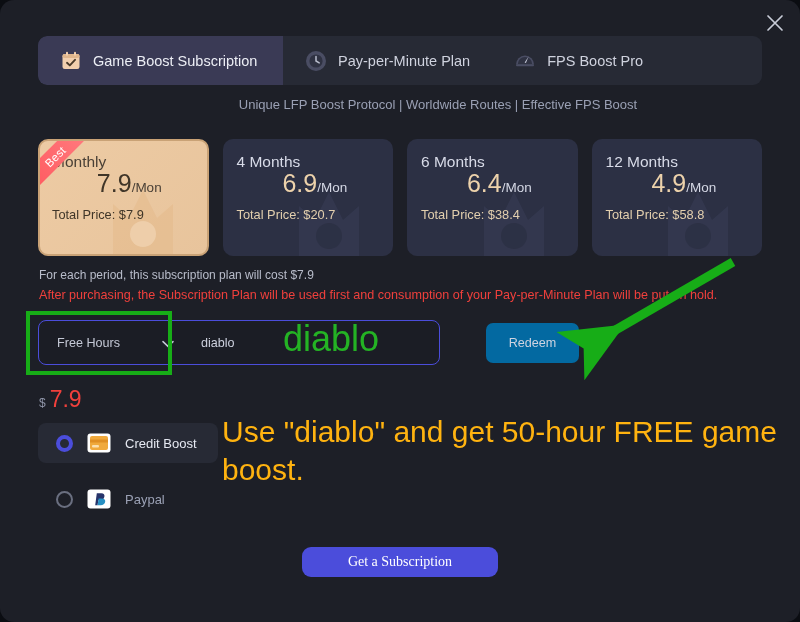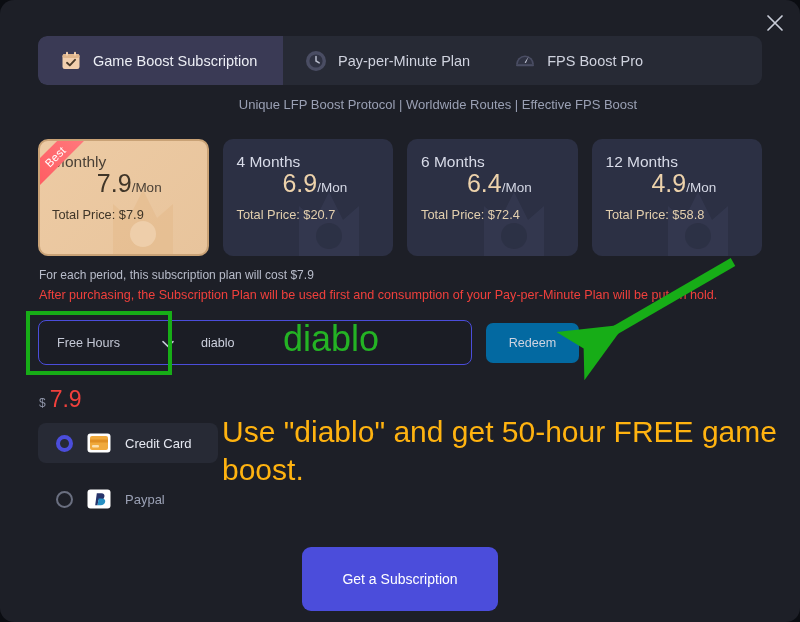--- a/index.html
+++ b/index.html
@@ -174,21 +174,21 @@
     top: 288px;
     font-size: 12.6px;
     color: #f0403c;
   }
 
   
   .coupon-field {
     position: absolute;
     left: 38px;
     top: 320px;
-    width: 434px;
+    width: 402px;
     height: 45px;
     border: 1.6px solid #4b4ddb;
     border-radius: 8px;
     background: #1b1d25;
     display: flex;
     align-items: center;
     box-sizing: border-box;
   }
   .coupon-select {
     display: flex;
@@ -277,28 +277,28 @@
   .pay-row.selected .pay-label { color: #e6e9f2; }
   .pay-icon { width: 24px; height: 20px; flex: 0 0 24px; }
   .pay-row:not(.selected) { margin-top: 16px; }
 
   
   .cta {
     position: absolute;
     left: 302px;
     top: 547px;
     width: 196px;
-    height: 64px;
+    height: 30px;
     border-radius: 9px;
     background: #4b4ddb;
     color: #fff;
     font-size: 14px;
     border: none;
     cursor: pointer;
-    font-family: Liberation Sans, sans-serif;
+    font-family: Liberation Serif, serif;
   }
 
   
   .anno-layer {
     position: absolute;
     inset: 0;
     pointer-events: none;
   }
   .anno-green-box {
     position: absolute;
@@ -407,21 +407,21 @@
 
     <div class="plan">
       <svg class="crown" viewBox="0 0 92 86">
         <path d="M4 30 L20 44 L34 16 L48 44 L64 30 L64 86 L4 86 Z" fill="#343950" opacity="0.9"></path>
         <circle cx="34" cy="60" r="13" fill="#2c3044" opacity="0.95"></circle>
       </svg>
       <div class="plan-title">6 Months</div>
       <div class="plan-price">
         <span>6.4</span><span class="per">/Mon</span>
       </div>
-      <div class="plan-total">Total Price: $72.4</div>
+      <div class="plan-total">Total Price: $38.4</div>
     </div>
 
     <div class="plan">
       <svg class="crown" viewBox="0 0 92 86">
         <path d="M4 30 L20 44 L34 16 L48 44 L64 30 L64 86 L4 86 Z" fill="#343950" opacity="0.9"></path>
         <circle cx="34" cy="60" r="13" fill="#2c3044" opacity="0.95"></circle>
       </svg>
       <div class="plan-title">12 Months</div>
       <div class="plan-price">
         <span>4.9</span><span class="per">/Mon</span>
@@ -455,21 +455,21 @@
     <div class="pay-row selected">
       <span class="radio"></span>
       <span class="pay-icon">
         <svg viewBox="0 0 24 20" width="24" height="20">
           <rect x="0.5" y="0.5" width="23" height="19" rx="3" fill="#ffffff"></rect>
           <rect x="3" y="3" width="18" height="14" rx="2" fill="#f0a93c"></rect>
           <rect x="3" y="6.5" width="18" height="3" fill="#e08f23"></rect>
           <rect x="5" y="12" width="7" height="2.4" rx="1" fill="#fbdfae"></rect>
         </svg>
       </span>
-      <span class="pay-label">Credit Card</span>
+      <span class="pay-label">Credit Boost</span>
     </div>
     <div class="pay-row">
       <span class="radio"></span>
       <span class="pay-icon">
         <svg viewBox="0 0 24 20" width="24" height="20">
           <rect x="0.5" y="0.5" width="23" height="19" rx="3" fill="#ffffff"></rect>
           <path d="M8.2 16.2 L9.8 4.2 L14.4 4.2 C16.8 4.2 17.8 5.6 17.4 7.7 C16.9 10.2 15.2 11.3 12.8 11.3 L11.3 11.3 L10.6 16.2 Z" fill="#27346a"></path>
           <path d="M10.6 16.2 L11.6 9.4 L14.6 9.4 C17 9.4 18.6 10.6 18.2 12.7 C17.8 14.9 16.1 16.2 13.6 16.2 Z" fill="#2790c3"></path>
         </svg>
       </span>

